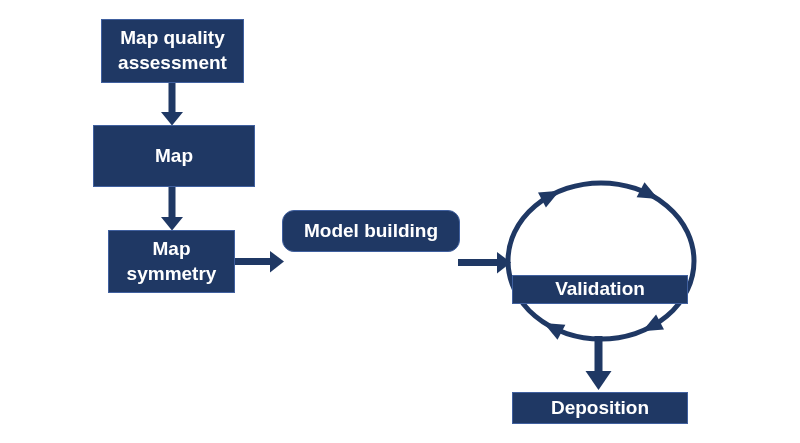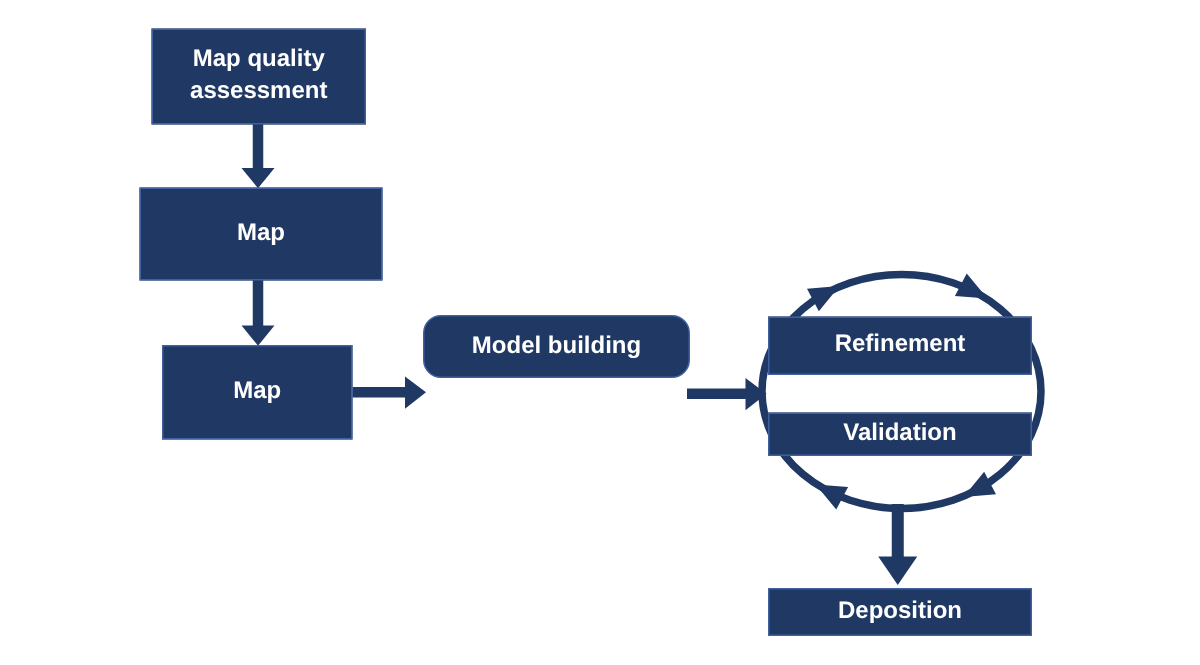--- a/index.html
+++ b/index.html
@@ -17,21 +17,21 @@
     width: 800px; height: 443px;
     z-index: 1;
   }
   .node {
     position: absolute;
     z-index: 2;
     background: #1f3864;
     border: 1px solid #40609f;
     box-sizing: border-box;
     color: #ffffff;
-    font-size: 16px;
+    font-size: 19px;
     font-weight: 700;
     line-height: 1.3;
     display: flex;
     flex-direction: column;
     align-items: center;
     justify-content: center;
     text-align: center;
   }
   .node span { display: block; }
   .node span:empty { display: none; }
@@ -91,30 +91,28 @@
     <span>Map quality</span>
     <span>assessment</span>
   </div>
 
   <div class="node n-map-improvement">
     <span>Map</span>
   </div>
 
   <div class="node n-map-symmetry">
     <span>Map</span>
+    <span>symmetry</span>
   </div>
 
   <div class="node n-model-building">
     <span>Model building</span>
   </div>
 
 
-  <div class="node n-refinement">
-    <span>Refinement</span>
-  </div>
 
   <div class="node n-validation">
     <span>Validation</span>
   </div>
 
   <div class="node n-deposition">
     <span>Deposition</span>
   </div>
 
 </div>

